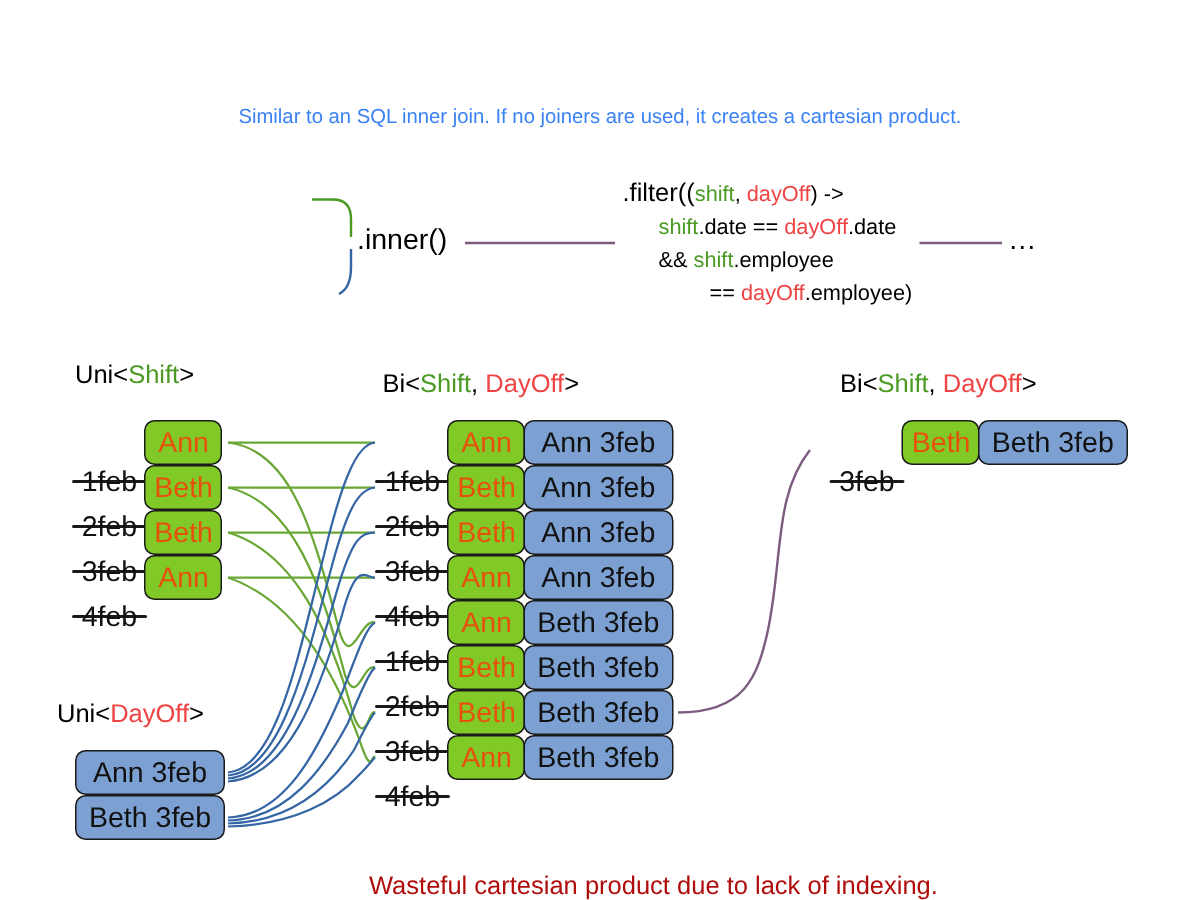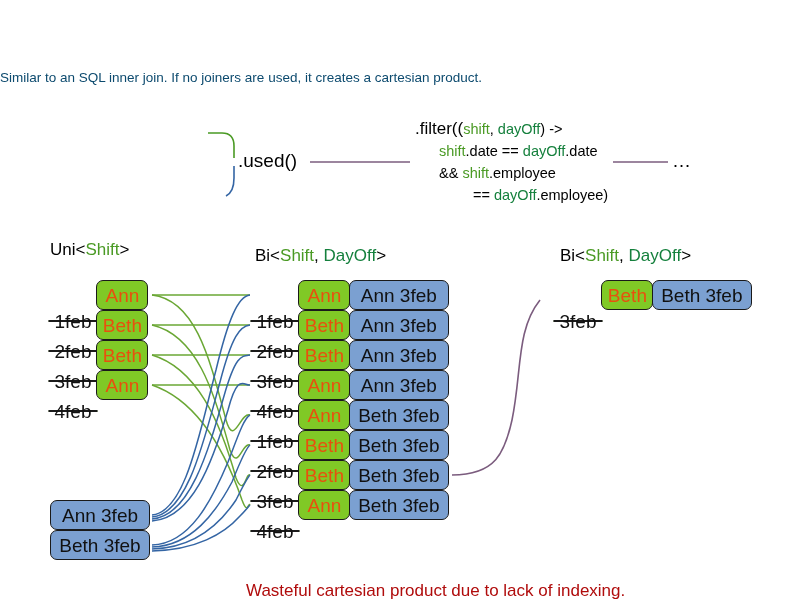--- a/index.html
+++ b/index.html
@@ -14,27 +14,28 @@
 
   
   .title{
     position:absolute;left:0;top:18px;width:800px;
     text-align:center;
     font-size:36px;color:#000;
     letter-spacing:-0.2px;
   }
   .subtitle{
     position:absolute;left:0;top:70px;width:800px;
-    font-size:13.5px;color:#0c4a6e;
+    text-align:center;
+    font-size:13.5px;color:#3b82f6;
   }
 
   
   .code{position:absolute;color:#000;white-space:pre;}
   .s-green{color:#4a9a24;}
-  .s-blue{color:#15803d;margin-top:20px;}
+  .s-blue{color:#ef4444;margin-top:20px;}
 
   #forEachShift{left:18px;top:118px;font-size:19px;}
   #forEachDayOff{left:18px;top:178px;font-size:19px;}
   #joinLabel{left:238px;top:150px;font-size:19px;}
 
   #filterBlock{left:415px;top:118px;font-size:17px;line-height:22px;}
   #filterBlock .small{font-size:14.5px;}
   #filterBlock .l2{padding-left:24px;}
   #filterBlock .l3{padding-left:24px;}
   #filterBlock .l4{padding-left:58px;}
@@ -86,21 +87,21 @@
 </style>
 </head>
 <body>
 
 <div id="stage">
 
   <div class="subtitle">Similar to an SQL inner join. If no joiners are used, it creates a cartesian product.</div>
 
 
 
-  <div class="code" id="joinLabel">.used()</div>
+  <div class="code" id="joinLabel">.inner()</div>
 
   <div class="code" id="filterBlock"><div><span>.filter((</span><span class="s-green small">shift</span><span class="small">, </span><span class="s-blue small">dayOff</span><span class="small">) -&gt;</span></div><div class="l2 small"><span class="s-green">shift</span><span>.date == </span><span class="s-blue">dayOff</span><span>.date</span></div><div class="l3 small"><span>&amp;&amp; </span><span class="s-green">shift</span><span>.employee</span></div><div class="l4 small"><span>== </span><span class="s-blue">dayOff</span><span>.employee)</span></div></div>
 
   <div class="code" id="ellipsis">…</div>
 
   <svg class="links" viewBox="0 0 800 600">
 
     <path d="M208 133 L222 133 Q234 133 234 146 L234 158" fill="none" stroke="#4a9a24" stroke-width="1.6"></path>
     <path d="M226 196 Q234 192 234 178 L234 166" fill="none" stroke="#3465a4" stroke-width="1.6"></path>
 
@@ -132,20 +133,21 @@
 
     <path d="M452 475 C496 475 505 452 512 420 C522 372 516 330 540 300" fill="none" stroke="#7b5c7e" stroke-width="1.6"></path>
   </svg>
 
   <div class="streamhdr" id="hdrUniShift"><span>Uni&lt;</span><span class="s-green">Shift</span><span>&gt;</span></div>
 
   <div class="streamhdr" id="hdrBiMid"><span>Bi&lt;</span><span class="s-green">Shift</span><span>, </span><span class="s-blue">DayOff</span><span>&gt;</span></div>
 
   <div class="streamhdr" id="hdrBiRight"><span>Bi&lt;</span><span class="s-green">Shift</span><span>, </span><span class="s-blue">DayOff</span><span>&gt;</span></div>
 
+  <div class="streamhdr" id="hdrUniDayOff"><span>Uni&lt;</span><span class="s-blue">DayOff</span><span>&gt;</span></div>
 
   <div id="uniShiftRows">
       <div class="row colA" style="top: 280px;">
         <div class="cell green c-date txt-black">1feb</div>
         <div class="cell green c-name txt-orange">Ann</div>
       </div>
       <div class="row colA" style="top: 310px;">
         <div class="cell green c-date txt-black">2feb</div>
         <div class="cell green c-name txt-orange">Beth</div>
       </div>

